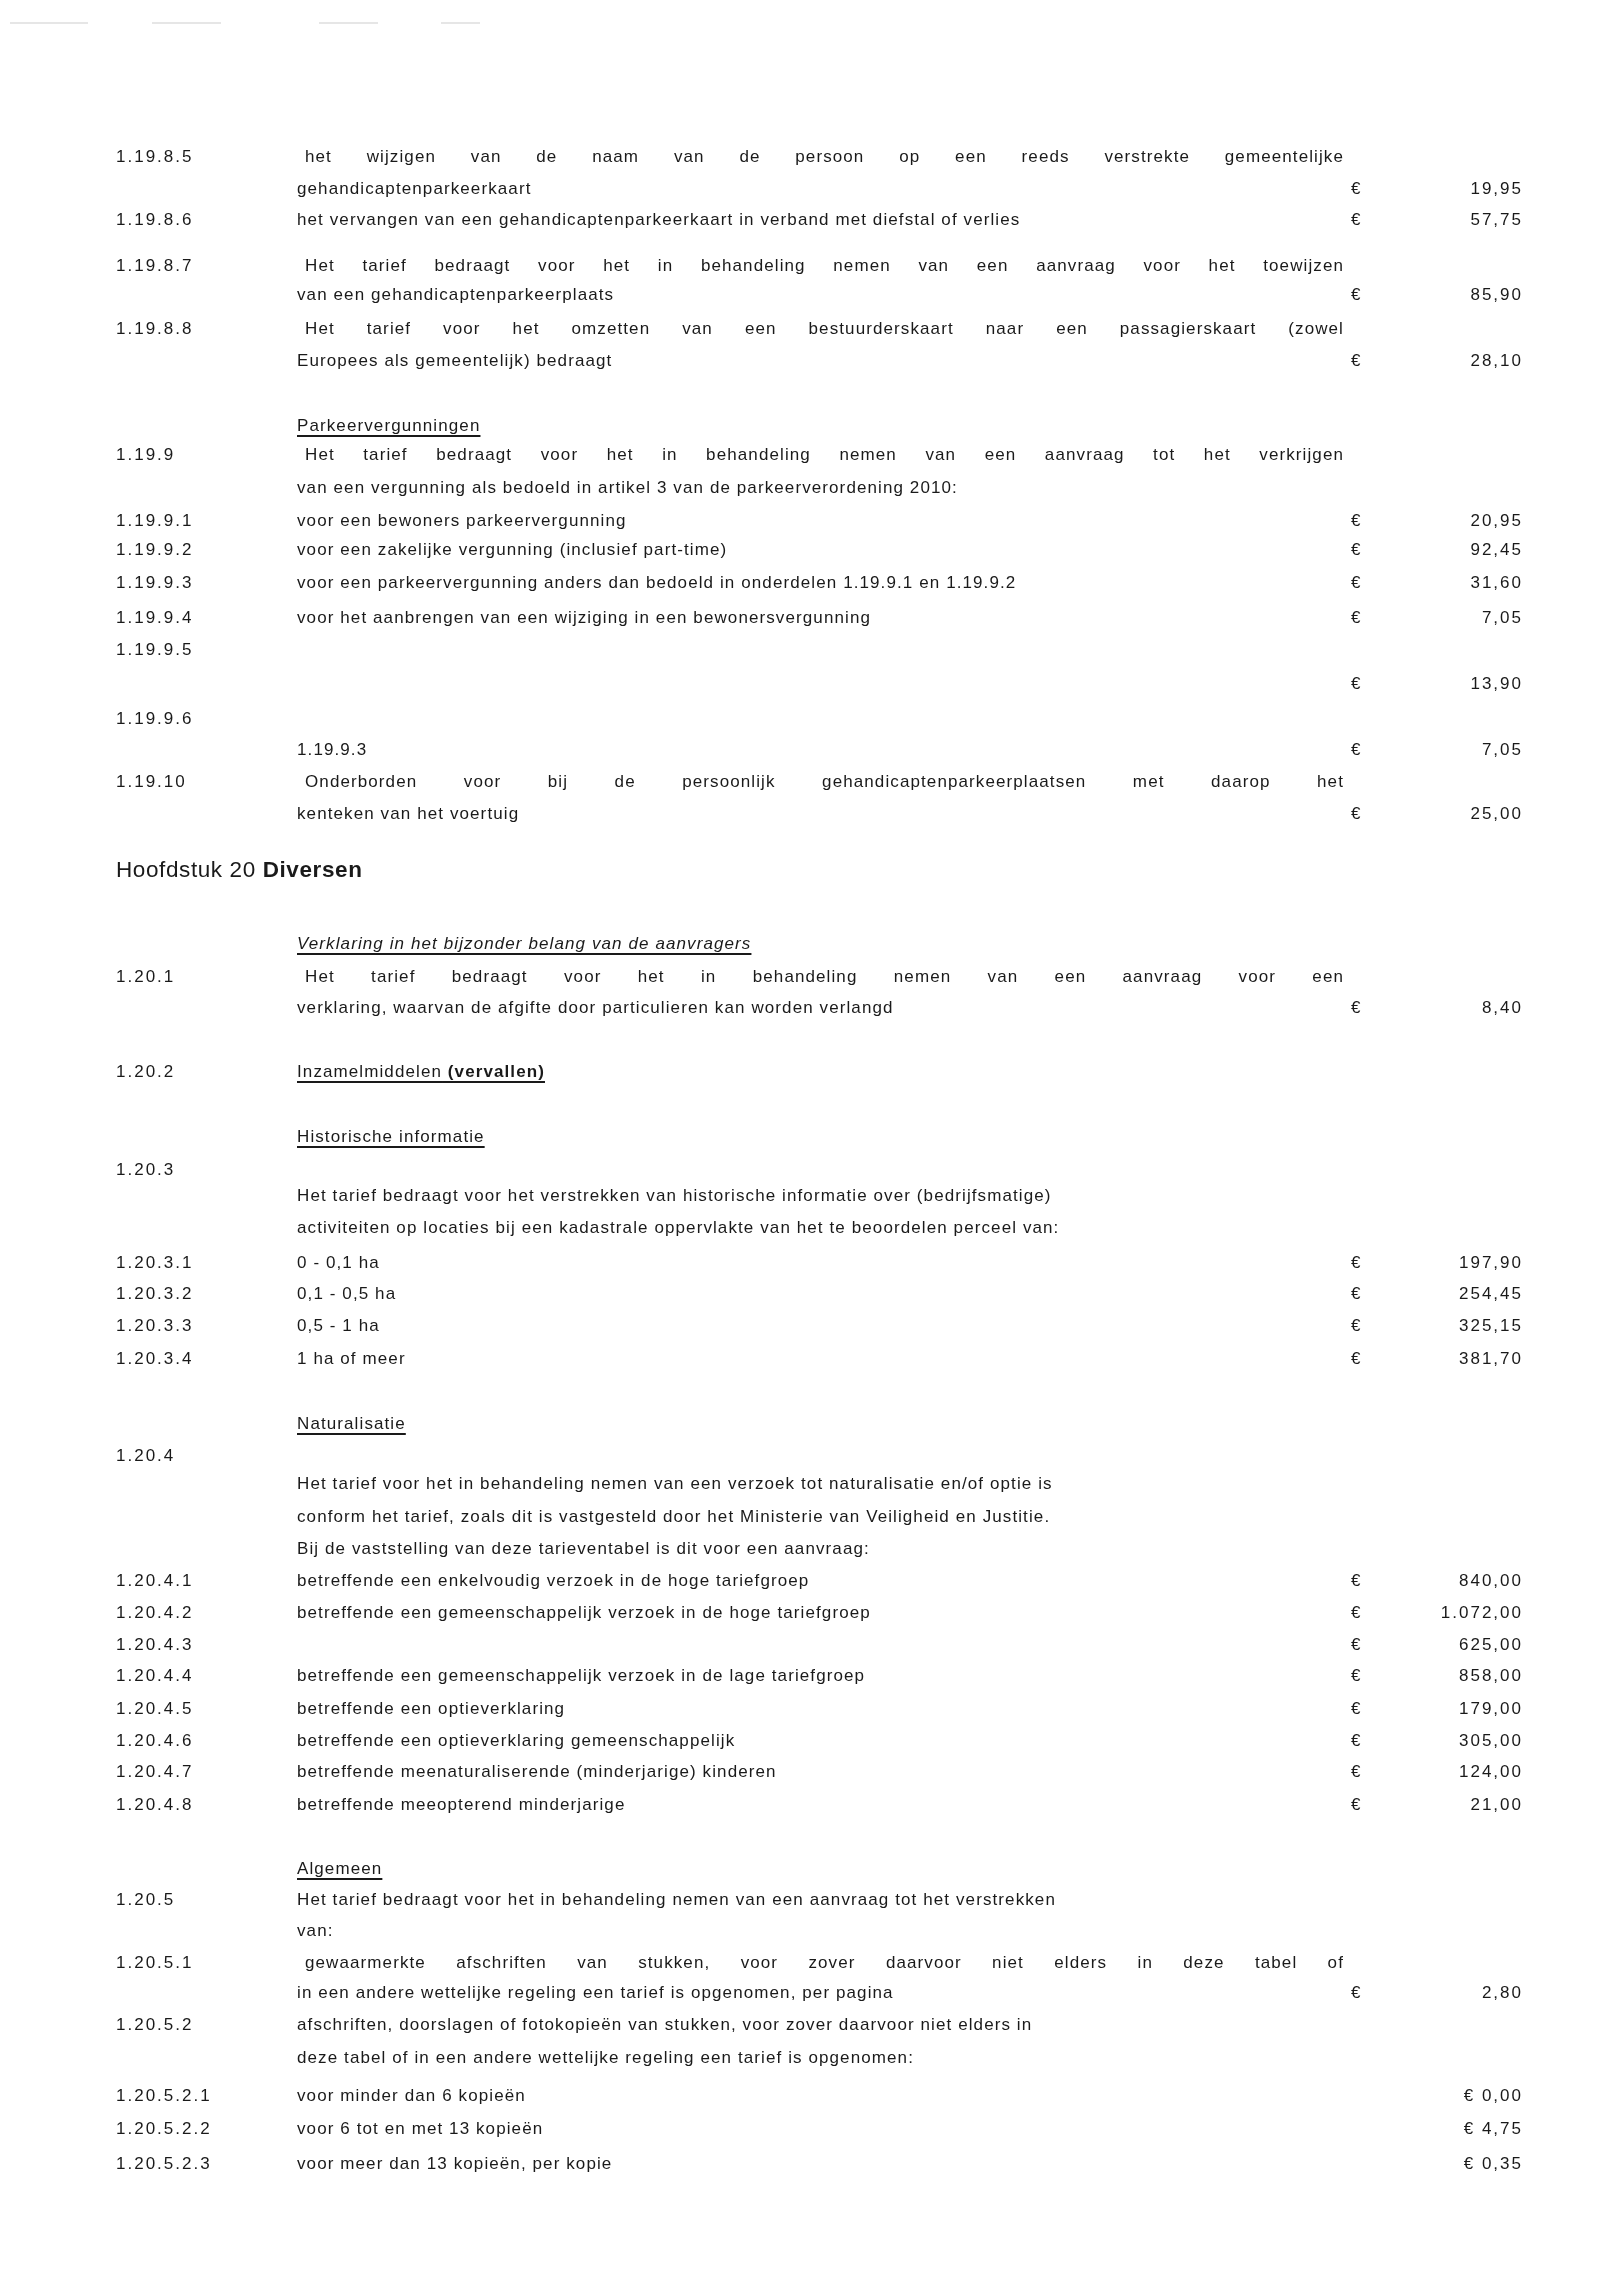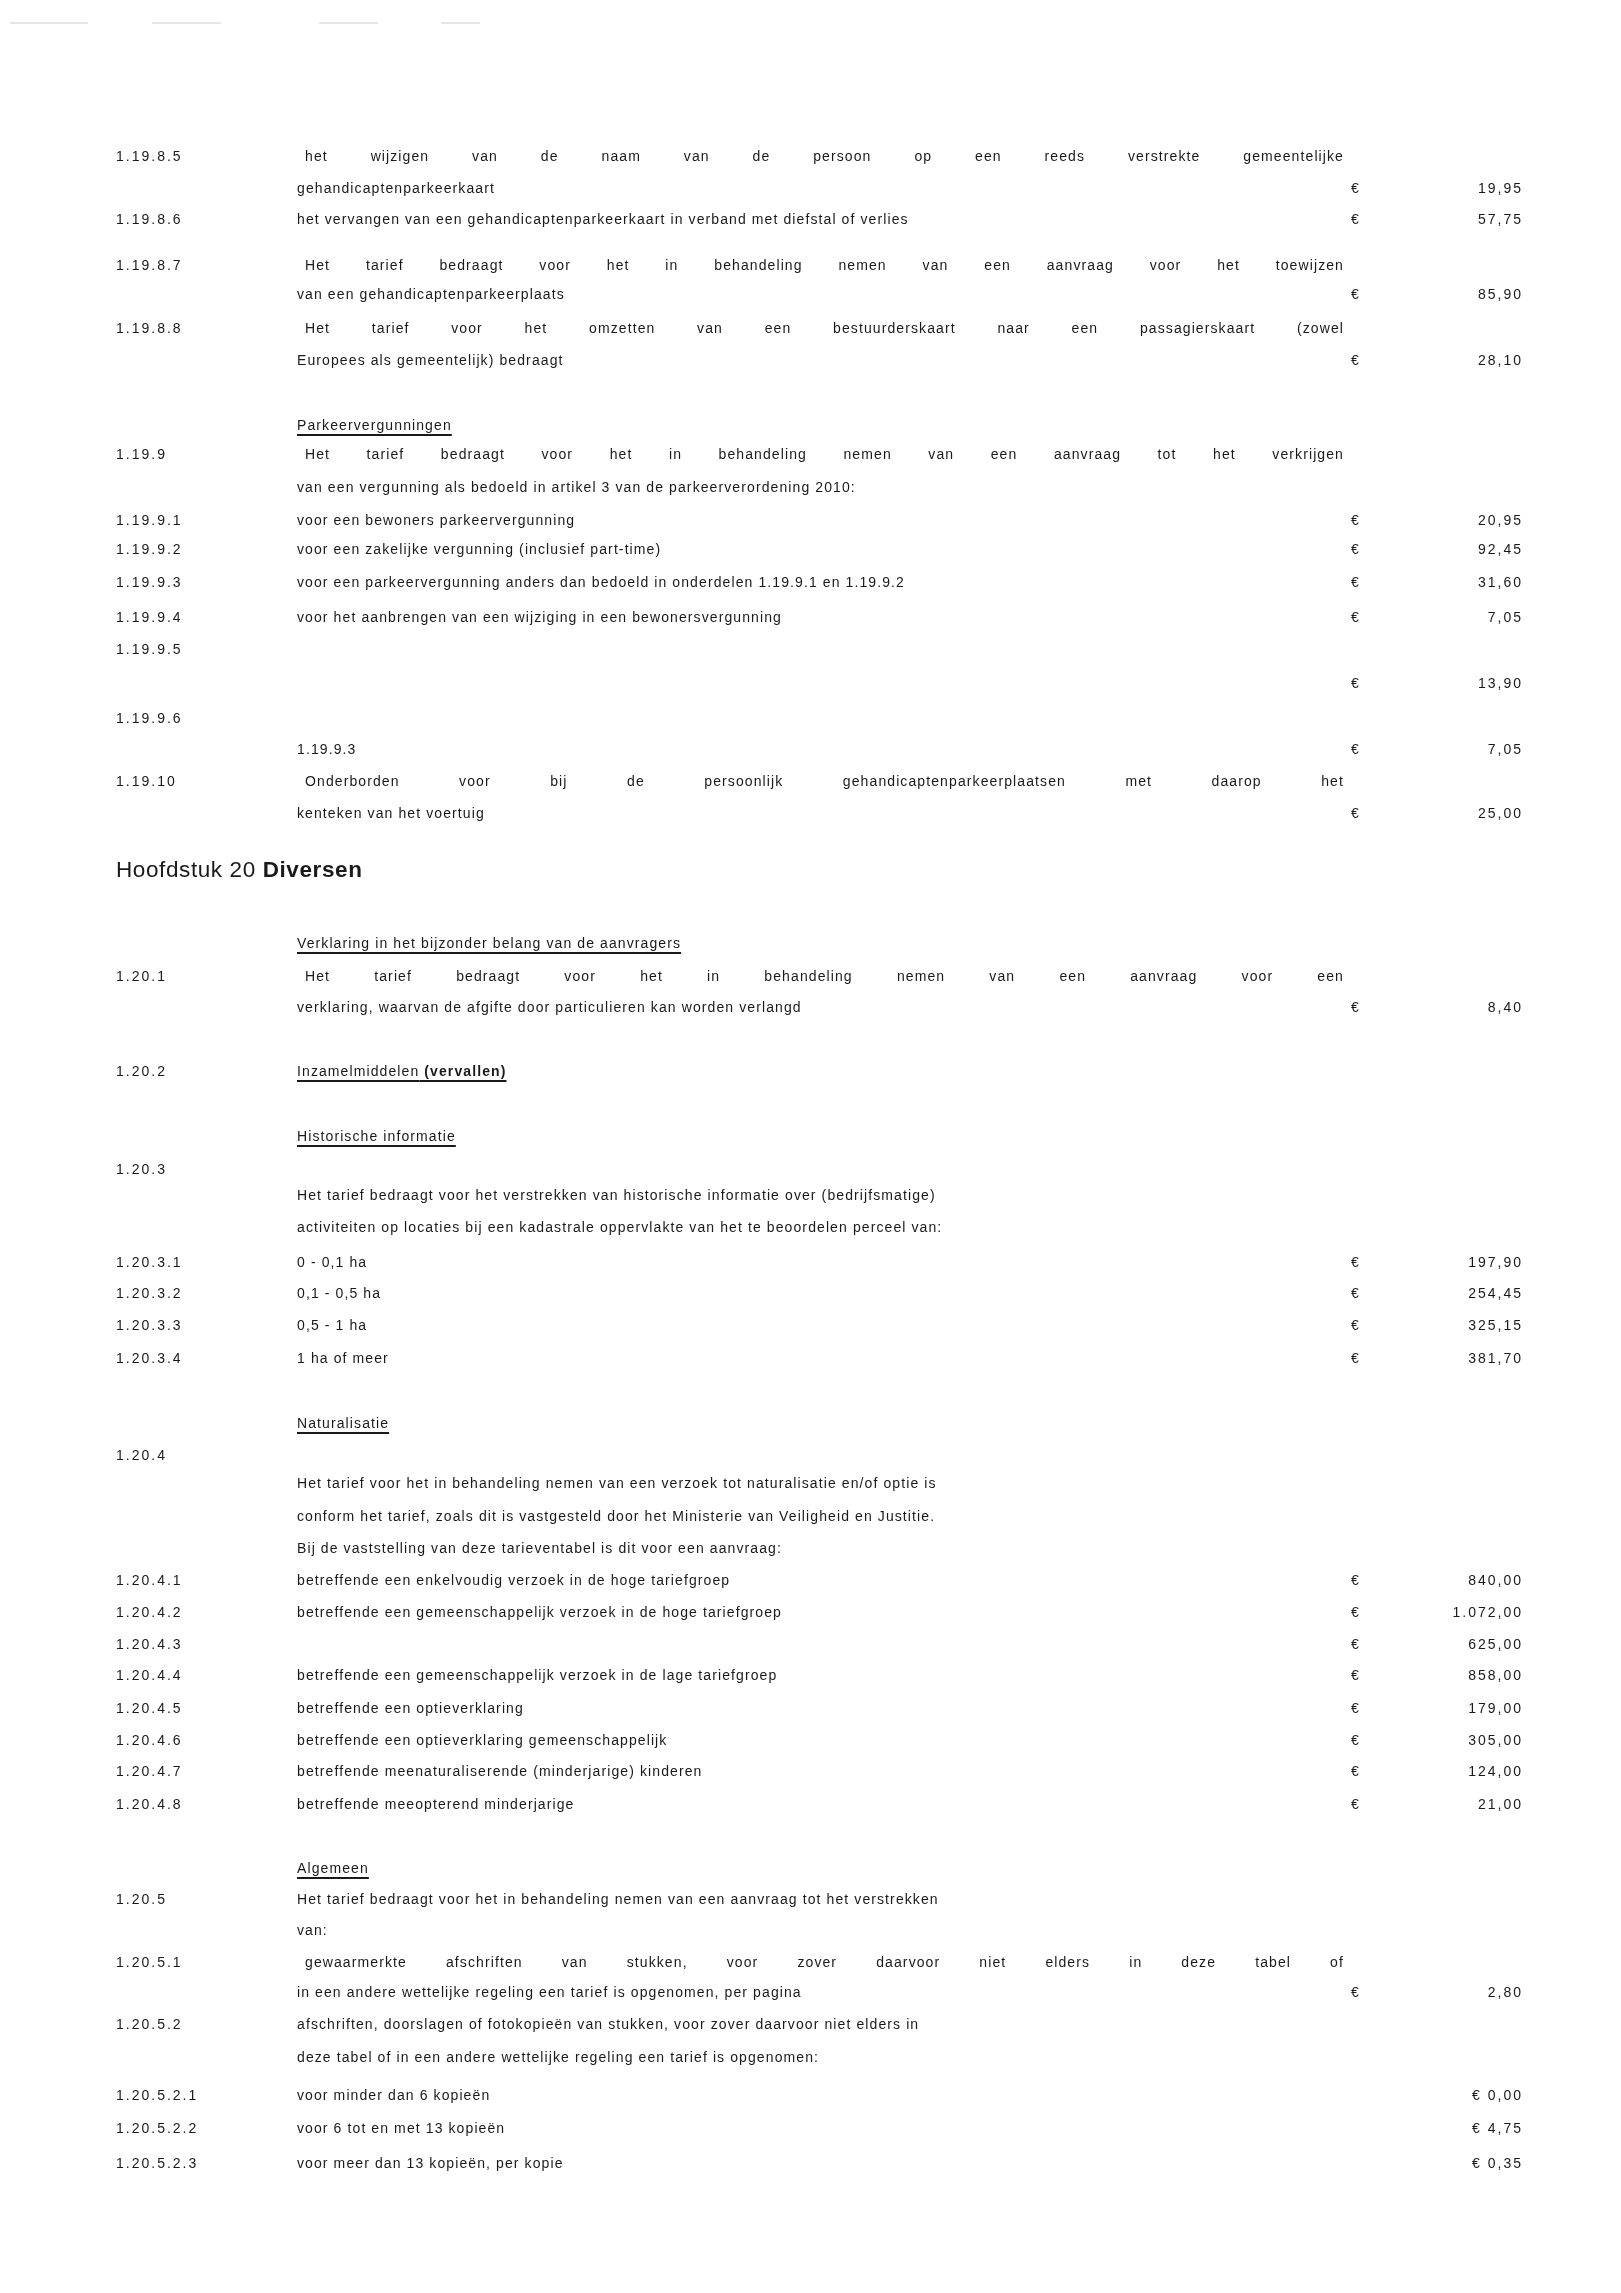--- a/index.html
+++ b/index.html
@@ -1,20 +1,20 @@
 <!DOCTYPE html>
 <html><head>
 <meta charset="utf-8">
 <style>
   html, body { margin: 0; padding: 0; background: #ffffff; }
   body { width: 1621px; height: 2294px; position: relative; overflow: hidden;
          font-family: "Liberation Sans", sans-serif; color: #1a1a1a; }
   .page { position: absolute; left: 0; top: 0; width: 1621px; height: 2294px; background: #fff; }
   .scanmark { position: absolute; height: 2px; background: #e6e6e6; }
-  .line { position: absolute; left: 0; width: 1621px; height: 31px; font-size: 14px; line-height: 31px; letter-spacing: 1.1px; }
+  .line { position: absolute; left: 0; width: 1621px; height: 31px; font-size: 17px; line-height: 31px; letter-spacing: 1.1px; }
   .num { position: absolute; left: 116px; white-space: nowrap; letter-spacing: 2px; }
   .desc { position: absolute; left: 297px; width: 1039px; white-space: nowrap; }
   .desc.just { text-align: justify; text-align-last: justify; margin-left: 8px; }
   .eur { position: absolute; left: 1351px; }
   .amt { position: absolute; right: 98px; text-align: right; letter-spacing: 2px; white-space: nowrap; }
   .amt-inline { position: absolute; right: 98px; text-align: right; letter-spacing: 2px; white-space: nowrap; }
   .u { text-decoration: underline; text-underline-offset: 3.9px; text-decoration-thickness: 2px; }
   .b { font-weight: bold; }
   .chapter { position: absolute; left: 116px; font-size: 22.5px; white-space: nowrap; letter-spacing: 0.6px; }
 </style>
@@ -114,21 +114,21 @@
       <div class="line" style="top: 766px;">
         <span class="num">1.19.10</span>
         <span class="desc just"><span>Onderborden voor bij de persoonlijk  gehandicaptenparkeerplaatsen met daarop het</span></span>
       </div>
       <div class="line" style="top: 798px;">
         <span class="desc" style="width: auto;"><span>kenteken van het voertuig</span></span>
         <span class="eur">€</span>
         <span class="amt">25,00</span>
       </div>
       <div class="line" style="top: 928px;">
-        <span class="desc" style="width: auto;"><span class="u">Verklaring in het bijzonder belang van de aanvragers</span></span>
+        <span class="desc" style="width: auto; font-style: italic;"><span class="u">Verklaring in het bijzonder belang van de aanvragers</span></span>
       </div>
       <div class="line" style="top: 961px;">
         <span class="num">1.20.1</span>
         <span class="desc just"><span>Het tarief bedraagt voor het in behandeling nemen van een aanvraag voor een</span></span>
       </div>
       <div class="line" style="top: 992px;">
         <span class="desc" style="width: auto;"><span>verklaring, waarvan de afgifte door particulieren kan worden verlangd</span></span>
         <span class="eur">€</span>
         <span class="amt">8,40</span>
       </div>

